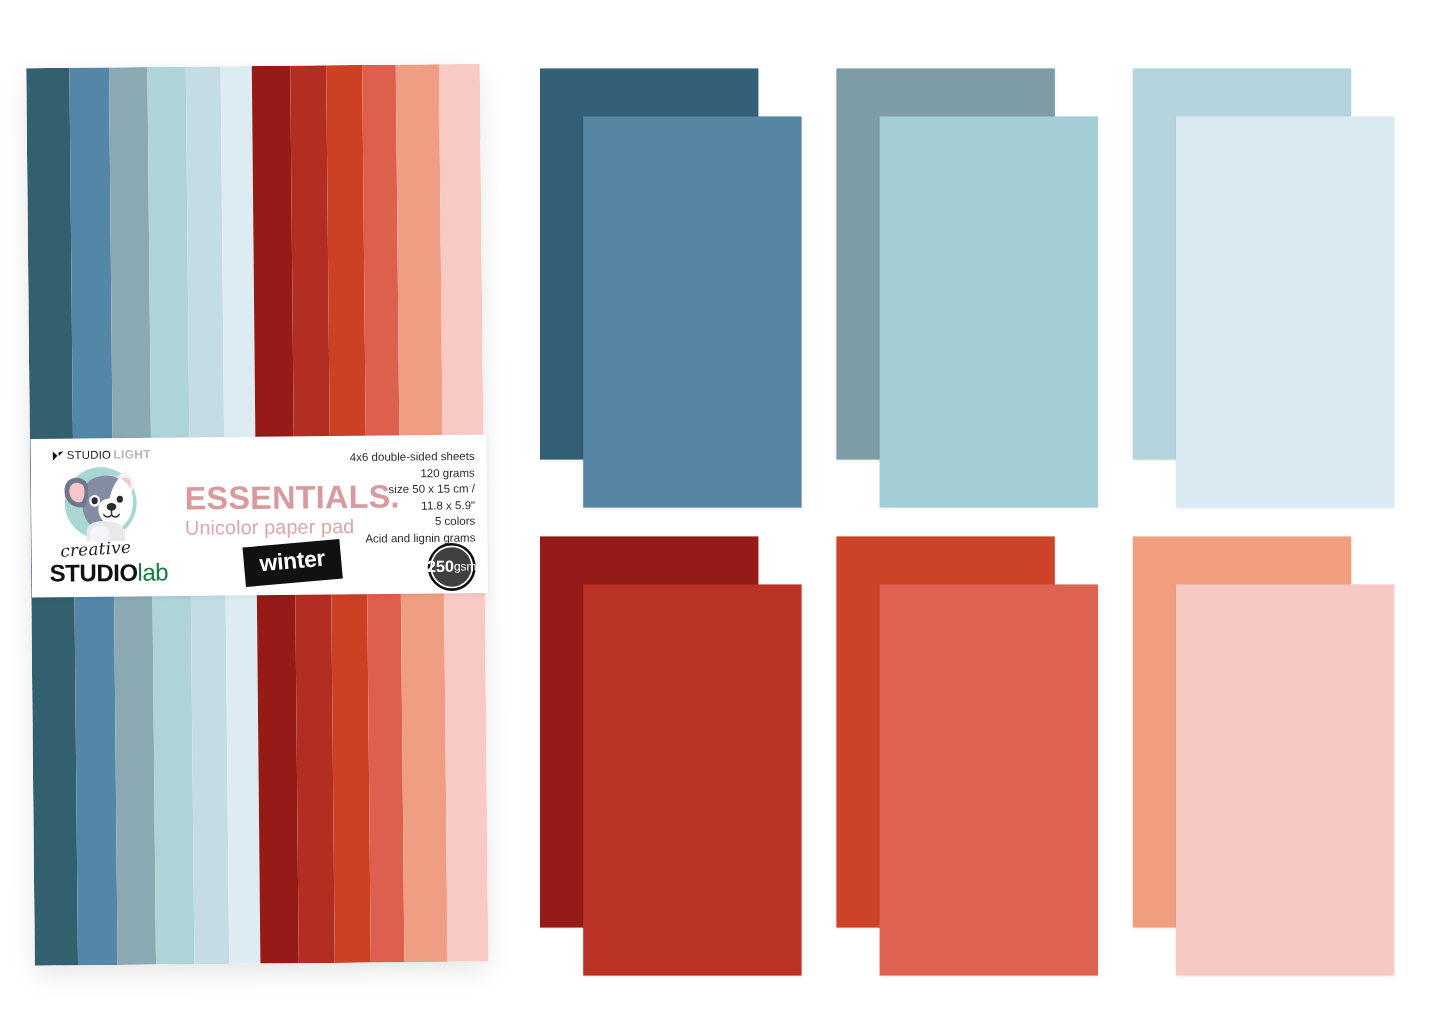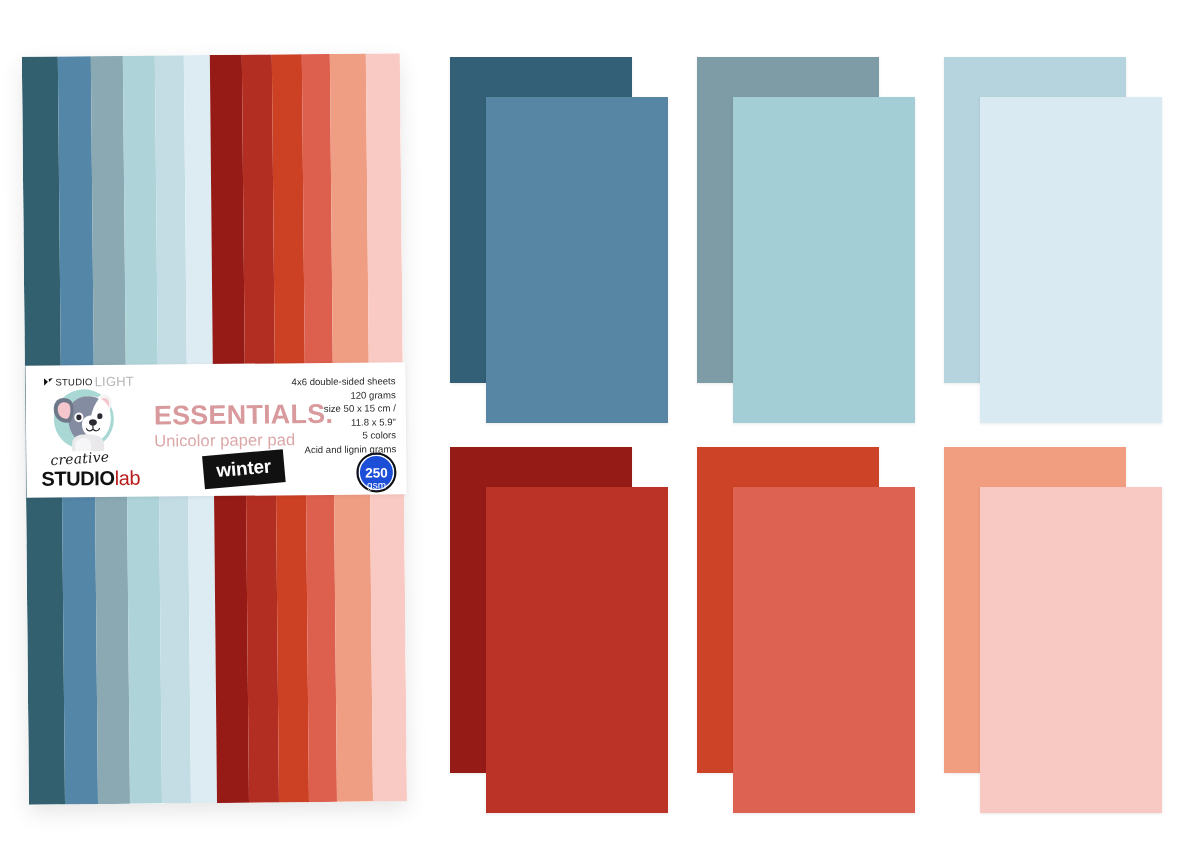--- a/index.html
+++ b/index.html
@@ -65,22 +65,22 @@
     white-space: nowrap;
   }
   #butterfly-icon { display: block; }
   .sl-studio {
     font-size: 9.5px;
     font-weight: normal;
     letter-spacing: 0.2px;
     color: #1a1a1a;
   }
   .sl-light {
-    font-size: 13px;
-    font-weight: normal;
+    font-size: 10px;
+    font-weight: bold;
     letter-spacing: 0.2px;
     color: #b6b6b6;
   }
 
   #dog-badge {
     position: absolute;
     left: 6px;
     top: 18px;
     width: 86px;
     height: 62px;
@@ -120,21 +120,21 @@
   .cl-craft {
     font-size: 20px;
     font-weight: bold;
     letter-spacing: -0.4px;
     color: #111111;
   }
   .cl-lab {
     font-size: 20px;
     font-weight: normal;
     letter-spacing: -0.4px;
-    color: #b91c1c;
+    color: #15803d;
   }
 
   
   #title-block {
     position: absolute;
     left: 128px;
     top: 38px;
     width: 170px;
   }
   #essentials-title {
@@ -180,26 +180,26 @@
   }
 
   
   #gsm-badge {
     position: absolute;
     left: 330px;
     top: 90px;
     width: 40px;
     height: 40px;
     border-radius: 50%;
-    background: #1d4ed8;
+    background: #404040;
     color: #ffffff;
     display: flex;
-    flex-direction: column;
+    flex-direction: row;
     align-items: center;
-    justify-content: flex-end;
+    justify-content: center;
     box-sizing: border-box;
     border: 2px solid #111111;
     box-shadow: inset 0 0 0 1.5px #ffffff;
   }
   #gsm-value {
     font-size: 13.5px;
     font-weight: bold;
     line-height: 1;
   }
   #gsm-unit {

